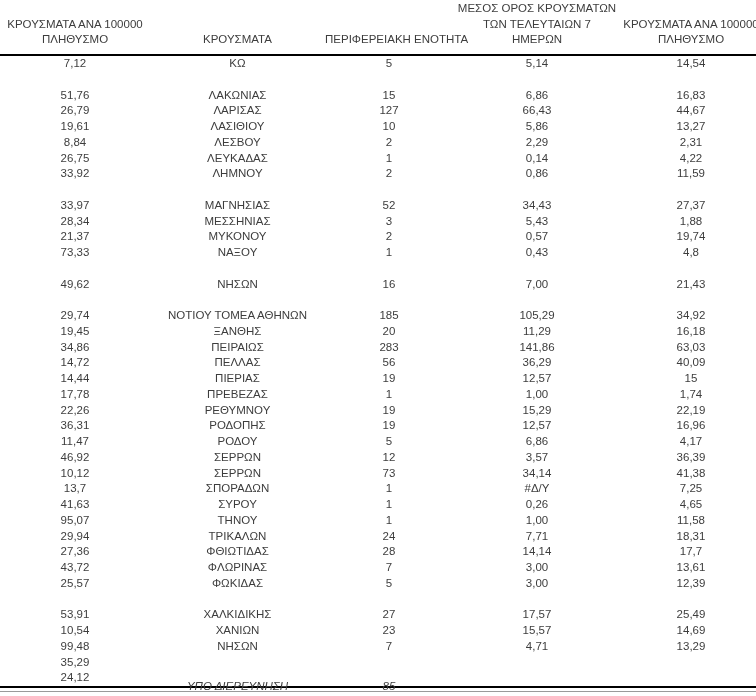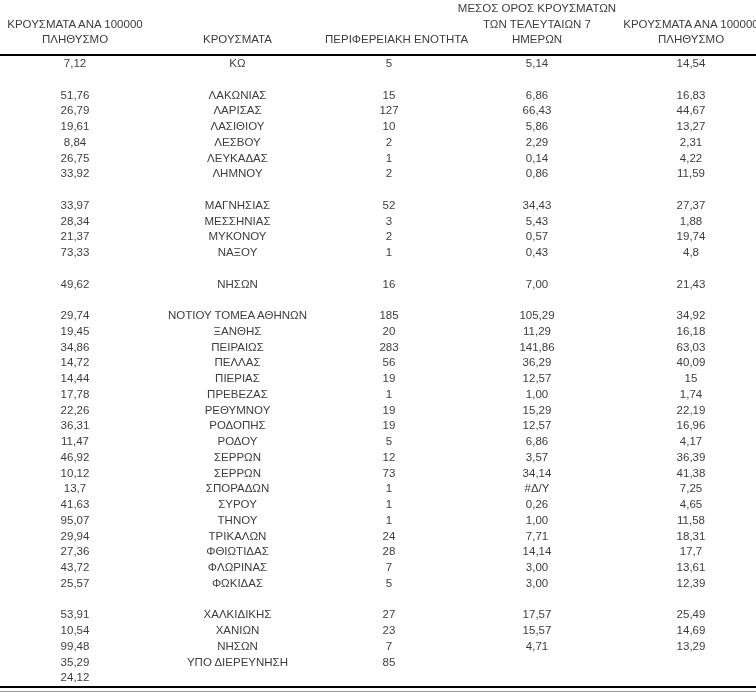--- a/index.html
+++ b/index.html
@@ -29,21 +29,21 @@
     display:flex;flex-direction:column;justify-content:flex-end;
     text-align:center;font-size:11.5px;line-height:15.5px;
     padding-bottom:7px;white-space:nowrap;
   }
   .hline{white-space:nowrap;}
   .row{height:15.75px;}
   .cell{
     text-align:center;font-size:11.5px;line-height:15.75px;
     white-space:nowrap;overflow:visible;
   }
-  .italic{}
+  .italic{font-style:italic;margin-top:24px;}
   .bottom-lines{width:756px;}
   .line-thick{height:2px;background:var(--rule);width:756px;}
   .line-thin{height:1px;background:var(--rule-thin);width:756px;margin-top:3px;}
 </style>
 </head>
 <body>
 
 <div class="sheet">
 
   <div class="grid header">

